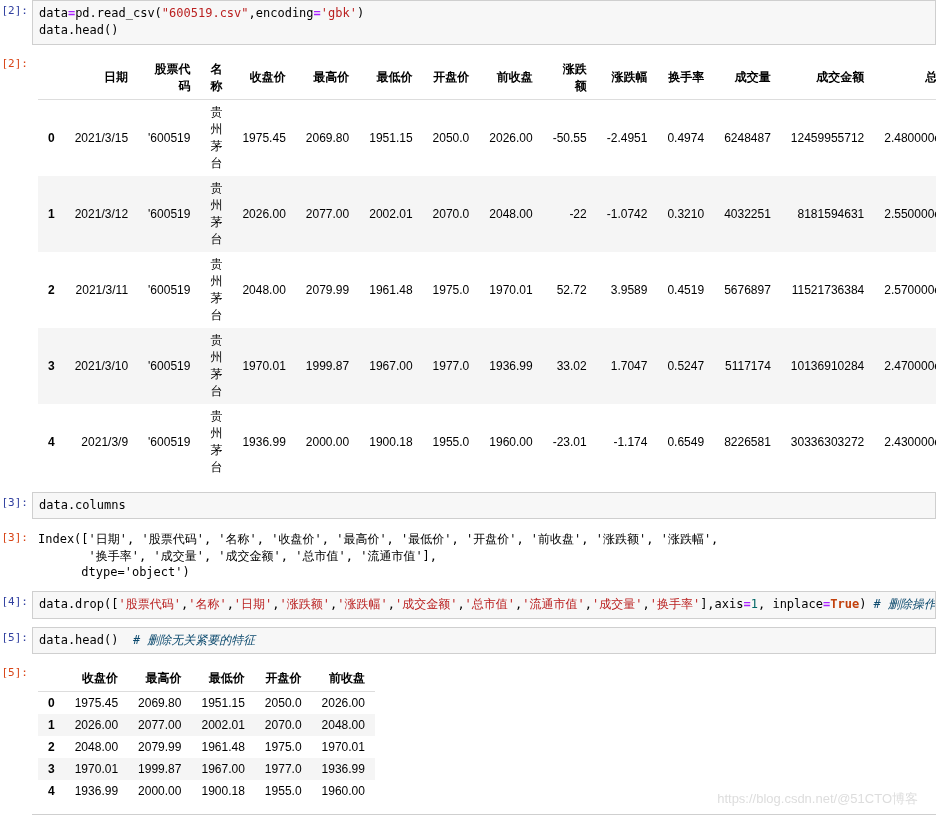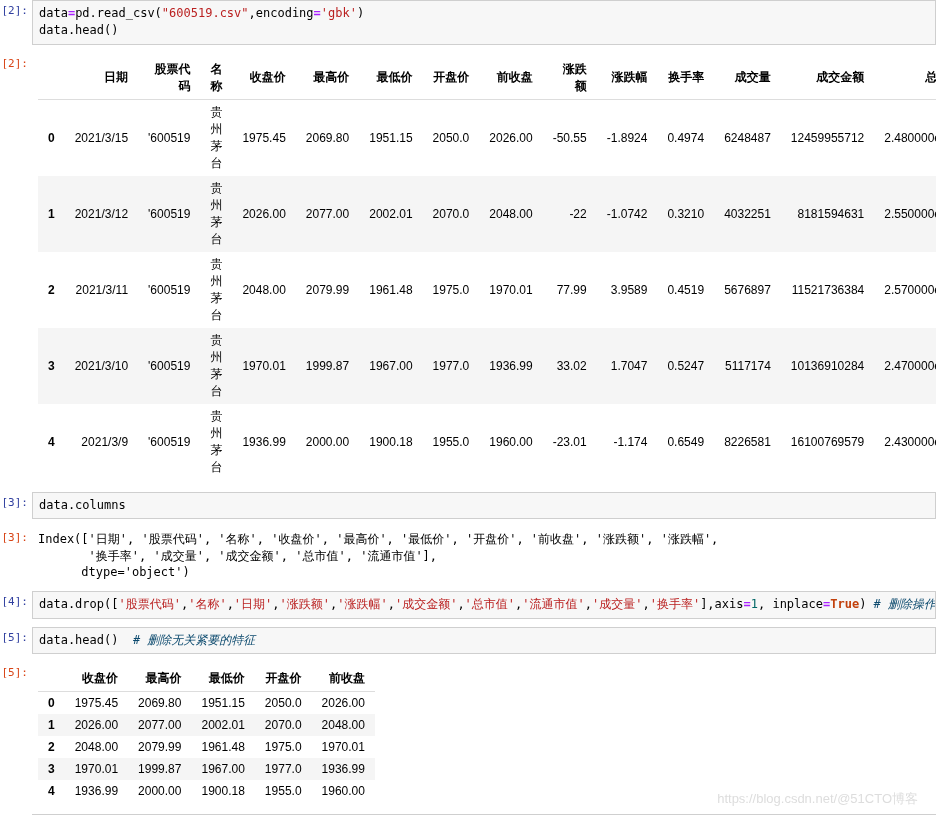--- a/index.html
+++ b/index.html
@@ -118,21 +118,21 @@
             <td class="idx">0</td>
             <td>2021/3/15</td>
             <td>'600519</td>
             <td>贵州茅台</td>
             <td>1975.45</td>
             <td>2069.80</td>
             <td>1951.15</td>
             <td>2050.0</td>
             <td>2026.00</td>
             <td>-50.55</td>
-            <td>-1.8924</td>
+            <td>-2.4951</td>
             <td>0.4974</td>
             <td>6248487</td>
             <td>12459955712</td>
             <td>2.480000e+12</td>
           </tr>
           <tr class="odd">
             <td class="idx">1</td>
             <td>2021/3/12</td>
             <td>'600519</td>
             <td>贵州茅台</td>
@@ -151,21 +151,21 @@
           <tr class="even">
             <td class="idx">2</td>
             <td>2021/3/11</td>
             <td>'600519</td>
             <td>贵州茅台</td>
             <td>2048.00</td>
             <td>2079.99</td>
             <td>1961.48</td>
             <td>1975.0</td>
             <td>1970.01</td>
-            <td>77.99</td>
+            <td>52.72</td>
             <td>3.9589</td>
             <td>0.4519</td>
             <td>5676897</td>
             <td>11521736384</td>
             <td>2.570000e+12</td>
           </tr>
           <tr class="odd">
             <td class="idx">3</td>
             <td>2021/3/10</td>
             <td>'600519</td>
@@ -189,21 +189,21 @@
             <td>贵州茅台</td>
             <td>1936.99</td>
             <td>2000.00</td>
             <td>1900.18</td>
             <td>1955.0</td>
             <td>1960.00</td>
             <td>-23.01</td>
             <td>-1.174</td>
             <td>0.6549</td>
             <td>8226581</td>
-            <td>16100769579</td>
+            <td>30336303272</td>
             <td>2.430000e+12</td>
           </tr>
         </tbody>
       </table>
     </div>
 </div>
 <div class="gap"></div>
 
 <div class="cell-row">
   <div class="prompt in">[3]:</div>

